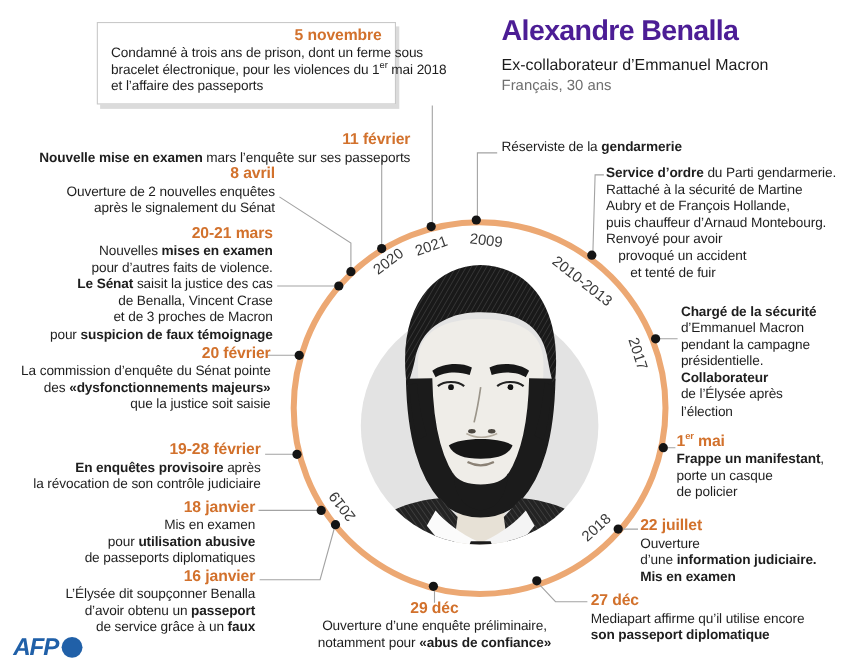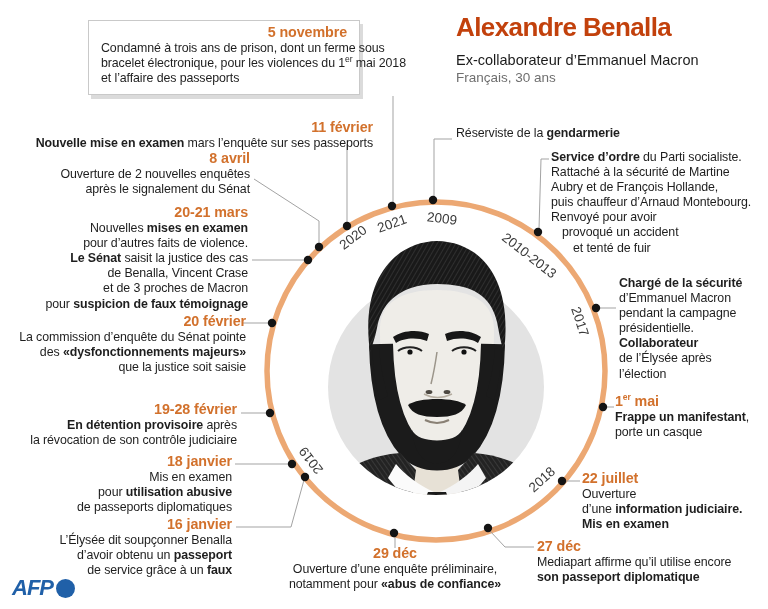--- a/index.html
+++ b/index.html
@@ -29,21 +29,21 @@
   #ev-27dec{left:537px;top:539px;}
   #ev-22juil{left:582px;top:471px;}
   #ev-1ermai{left:615px;top:394px;}
   #ev-charge{left:619px;top:276px;}
   #ev-service{left:551px;top:150px;}
   #ev-service .ev-body .tl:nth-child(6){margin-left:11px;}
   #ev-service .ev-body .tl:nth-child(7){margin-left:22px;}
   #ev-reserviste{left:456px;top:126px;}
   
   #header{position:absolute;left:456px;top:12px;z-index:3;}
-  #page-title{font-size:26px;font-weight:700;letter-spacing:-0.6px;color:#c2410c;}
+  #page-title{font-size:26px;font-weight:700;letter-spacing:-0.6px;color:#4c1d95;}
   #page-subtitle{font-size:14.5px;font-weight:400;margin-top:9px;color:#1b1b1b;}
   #page-meta{font-size:13.5px;color:#6f6f6f;margin-top:2px;}
   
   .yr{position:absolute;font-size:13.5px;color:#3b3b3b;z-index:2;white-space:nowrap;}
   #yr-2020{left:338px;top:230px;transform:rotate(-37deg);}
   #yr-2021{left:377px;top:216px;transform:rotate(-19deg);}
   #yr-2009{left:427px;top:211px;transform:rotate(7deg);}
   #yr-2010{left:497px;top:248px;transform:rotate(38deg);}
   #yr-2017{left:565px;top:314px;transform:rotate(72deg);}
   #yr-2018{left:527px;top:472px;transform:rotate(-42deg);}
@@ -210,21 +210,21 @@
         <div class="tl"><span>des </span><span class="b">«dysfonctionnements majeurs»</span></div>
         <div class="tl"><span>que la justice soit saisie</span></div>
       </div>
   </div>
 
   <div class="event ra" id="ev-1928fev">
     <div class="ev-date">
         <div class="tl"><span>19-28 février</span></div>
       </div>
     <div class="ev-body">
-        <div class="tl"><span class="b">En détention provisoire</span><span> après</span></div>
+        <div class="tl"><span class="b">En enquêtes provisoire</span><span> après</span></div>
         <div class="tl"><span>la révocation de son contrôle judiciaire</span></div>
       </div>
   </div>
 
   <div class="event ra" id="ev-18janv">
     <div class="ev-date">
         <div class="tl"><span>18 janvier</span></div>
       </div>
     <div class="ev-body">
         <div class="tl"><span>Mis en examen</span></div>
@@ -275,38 +275,39 @@
       </div>
   </div>
 
   <div class="event" id="ev-1ermai">
     <div class="ev-date">
         <div class="tl"><span>1</span><sup>er</sup><span> mai</span></div>
       </div>
     <div class="ev-body">
         <div class="tl"><span class="b">Frappe un manifestant</span><span>,</span></div>
         <div class="tl"><span>porte un casque</span></div>
+        <div class="tl"><span>de policier</span></div>
       </div>
   </div>
 
   <div class="event" id="ev-charge">
     <div class="ev-body">
         <div class="tl"><span class="b">Chargé de la sécurité</span></div>
         <div class="tl"><span>d’Emmanuel Macron</span></div>
         <div class="tl"><span>pendant la campagne</span></div>
         <div class="tl"><span>présidentielle.</span></div>
         <div class="tl"><span class="b">Collaborateur</span></div>
         <div class="tl"><span>de l’Élysée après</span></div>
         <div class="tl"><span>l’élection</span></div>
       </div>
   </div>
 
   <div class="event" id="ev-service">
     <div class="ev-body">
-        <div class="tl"><span class="b">Service d’ordre</span><span> du Parti socialiste.</span></div>
+        <div class="tl"><span class="b">Service d’ordre</span><span> du Parti gendarmerie.</span></div>
         <div class="tl"><span>Rattaché à la sécurité de Martine</span></div>
         <div class="tl"><span>Aubry et de François Hollande,</span></div>
         <div class="tl"><span>puis chauffeur d’Arnaud Montebourg.</span></div>
         <div class="tl"><span>Renvoyé pour avoir</span></div>
         <div class="tl"><span>provoqué un accident</span></div>
         <div class="tl"><span>et tenté de fuir</span></div>
       </div>
   </div>
 
   <div class="event" id="ev-reserviste">

